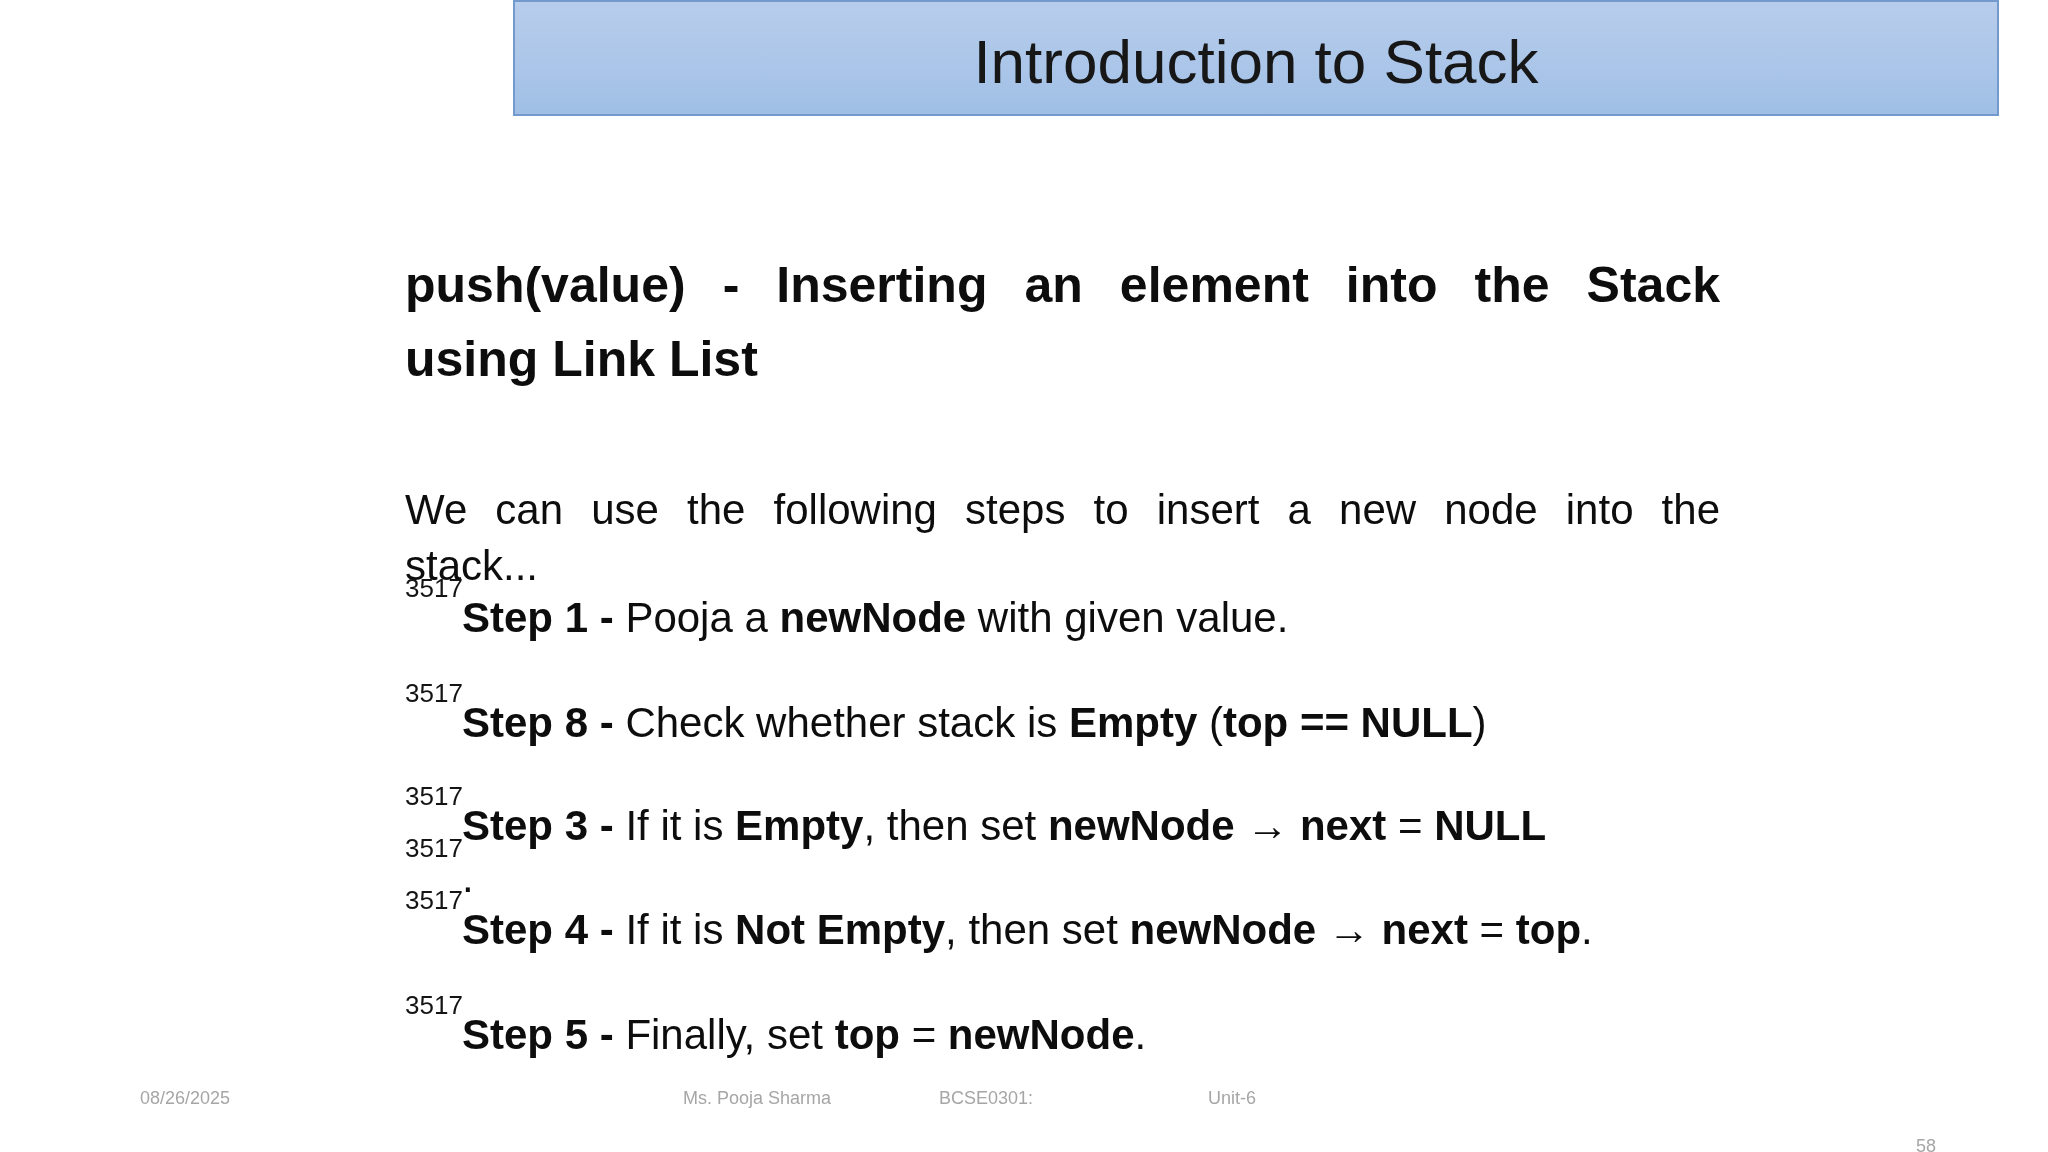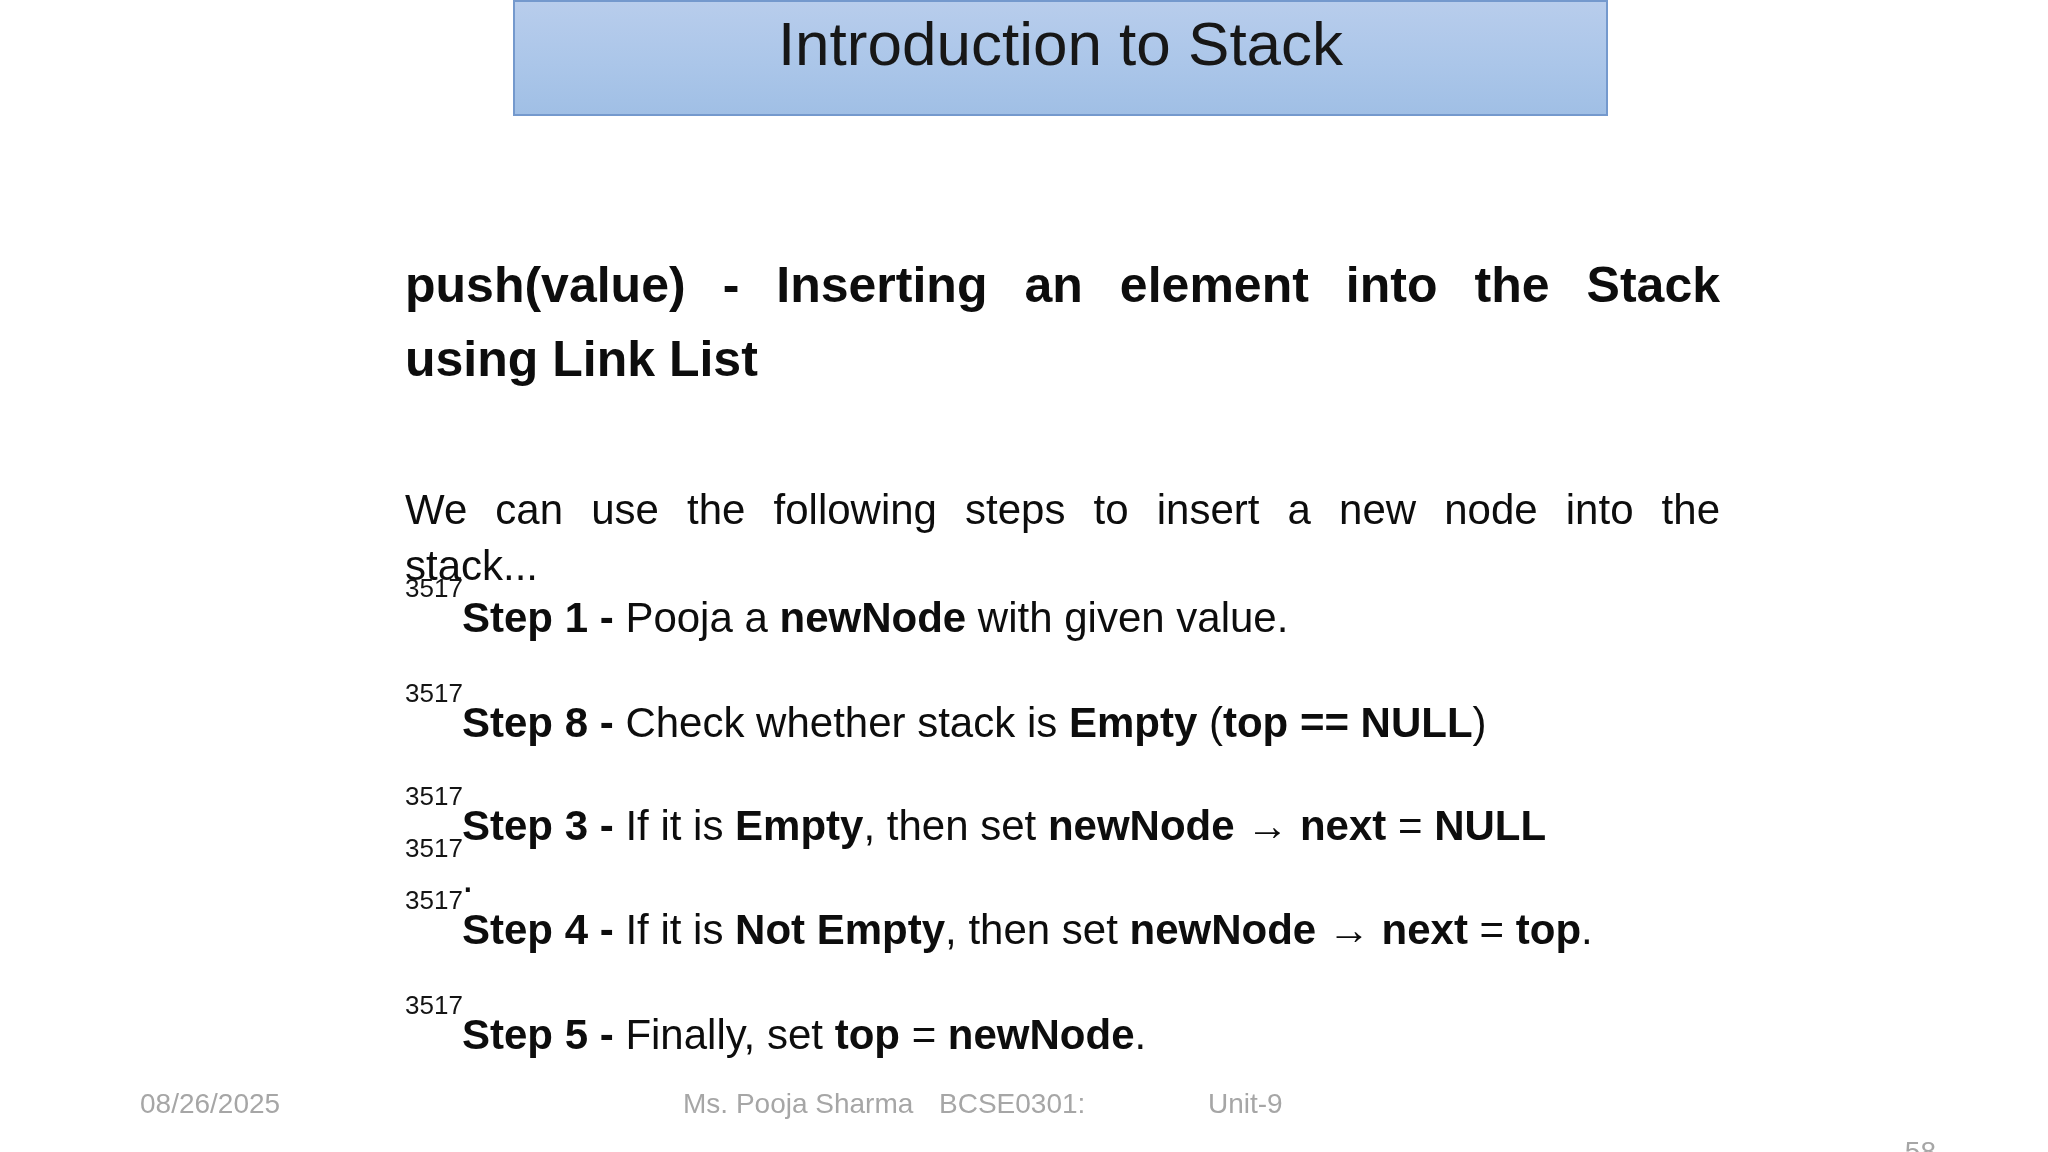--- a/index.html
+++ b/index.html
@@ -6,25 +6,25 @@
   .slide{
     position:relative;
     width:2048px;height:1152px;
     background:#ffffff;
     font-family:"Liberation Sans", sans-serif;
     color:#101010;
     overflow:hidden;
   }
   
   .title-bar{
-    position:absolute;left:513px;top:0px;width:1095px;height:116px;
+    position:absolute;left:513px;top:0px;width:1486px;height:116px;
     background:linear-gradient(180deg,#b8cdec 0%,#abc6e9 55%,#a0bfe5 100%);
     border:2px solid #7499cd;
     box-sizing:border-box;
-    display:flex;justify-content:center;
+    display:flex;align-items:center;justify-content:center;
   }
   .title-text{
     font-size:62px;font-weight:400;color:#171717;
     padding-top:6px;letter-spacing:0px;white-space:nowrap;
   }
   
   .heading{position:absolute;left:405px;top:248px;width:1315px;font-weight:bold;font-size:50px;line-height:74px;color:#0d0d0d;}
   .line-fill{text-align:justify;text-align-last:justify;}
   .line-left{text-align:left;}
   
@@ -38,21 +38,21 @@
   }
   .step-text{
     display:block;margin-left:57px;
     font-size:42px;line-height:54px;white-space:nowrap;color:#0d0d0d;
   }
   .b{font-weight:bold;}
   .r1{top:591px;} .r2{top:696px;} .r3{top:799px;}
   .r4{top:851px;} .r5{top:903px;} .r6{top:1008px;}
   
   .footer-item{
-    position:absolute;top:1088px;font-size:28px;color:#a6a6a6;white-space:nowrap;
+    position:absolute;top:1088px;font-size:18px;color:#a6a6a6;white-space:nowrap;
   }
   .f-date{left:140px;}
   .f-author{left:683px;}
   .f-course{left:939px;}
   .f-unit{left:1208px;}
   .f-page{right:112px;margin-top:48px;}
 </style>
 </head>
 <body>
 
@@ -116,16 +116,16 @@
     <span class="marker">
       <span>35</span>
       <span>17</span>
     </span>
     <span class="step-text"><span class="b">Step 5 - </span><span>Finally, set </span><span class="b">top</span><span> = </span><span class="b">newNode</span><span>.</span></span>
   </div>
 
   <div class="footer-item f-date">08/26/2025</div>
   <div class="footer-item f-author">Ms. Pooja Sharma</div>
   <div class="footer-item f-course">BCSE0301:</div>
-  <div class="footer-item f-unit">Unit-9</div>
+  <div class="footer-item f-unit">Unit-6</div>
   <div class="footer-item f-page">58</div>
 
 </div>
 
 </body></html>

